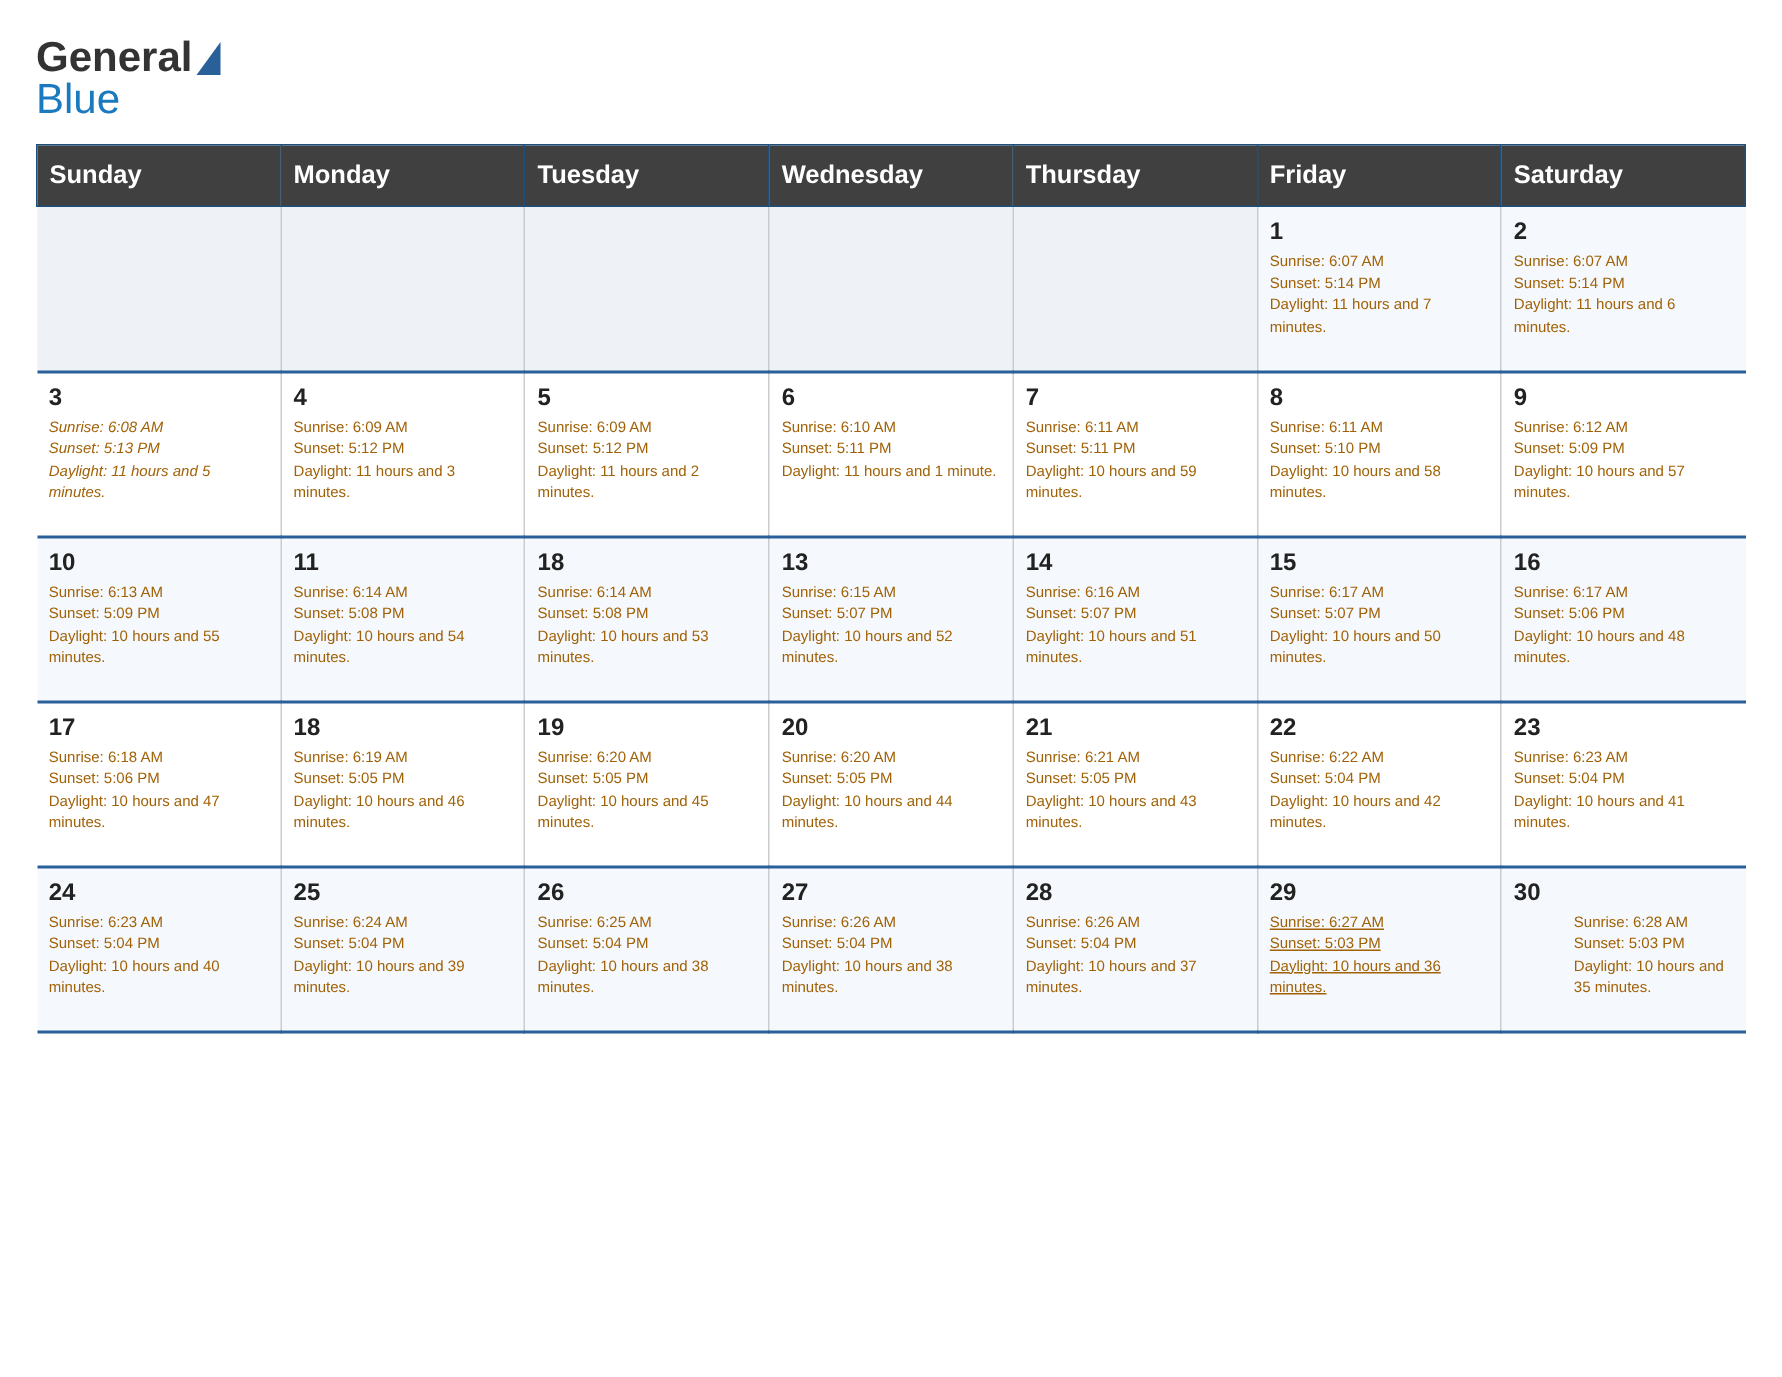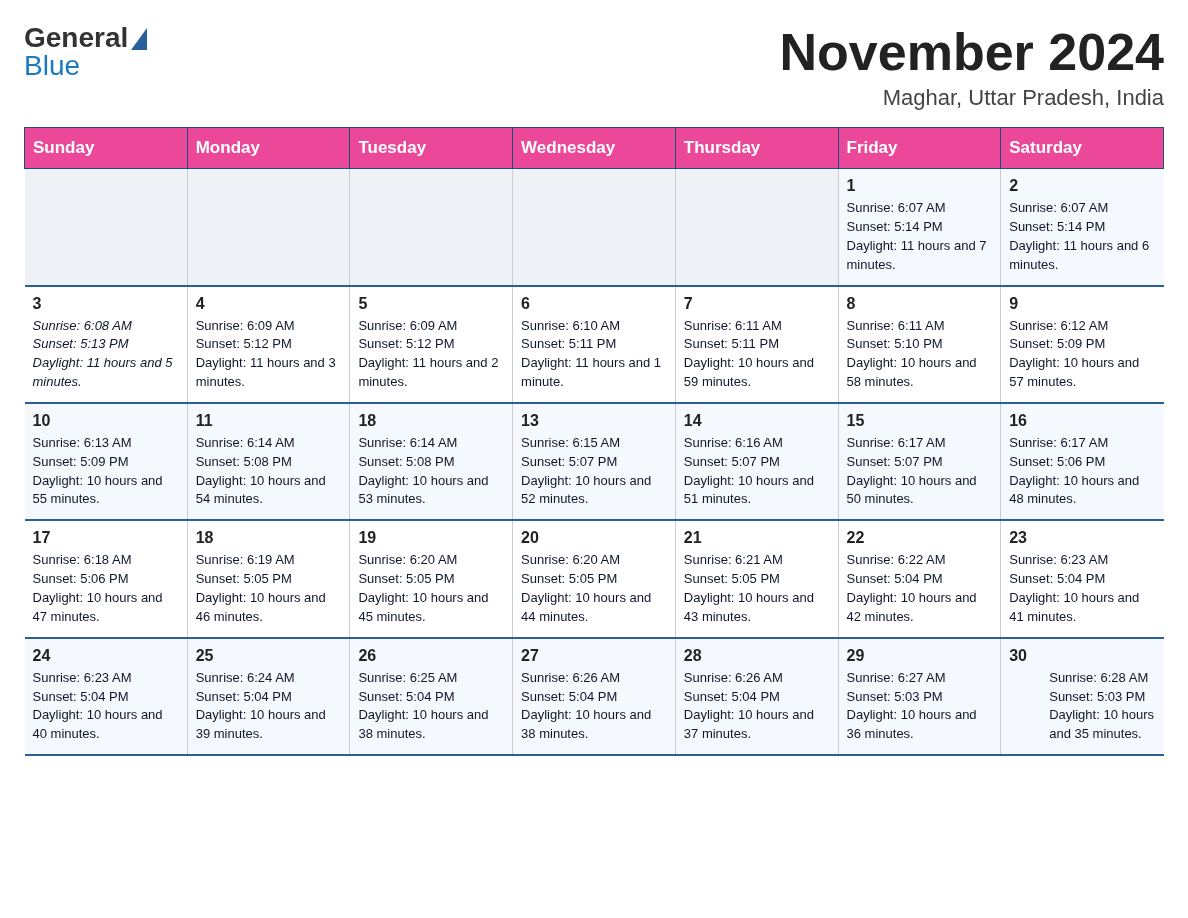--- a/index.html
+++ b/index.html
@@ -49,21 +49,21 @@
     .location-title {
       font-size: 22px;
       color: #444;
       margin-top: 4px;
     }
     table {
       width: 100%;
       border-collapse: collapse;
     }
     thead tr {
-      background-color: #ec4899;
+      background-color: #404040;
     }
     thead th {
       color: #fff;
       font-size: 17px;
       font-weight: bold;
       padding: 10px 8px;
       text-align: left;
       border: 1px solid #1e4e7a;
     }
     tbody tr {
@@ -83,22 +83,22 @@
       border-right: none;
     }
     .day-num {
       font-size: 16px;
       font-weight: bold;
       color: #222;
       display: block;
       margin-bottom: 4px;
     }
     .cell-text {
-      font-size: 13px;
-      color: #0f172a;
+      font-size: 10px;
+      color: #a16207;
       line-height: 1.45;
     }
     tbody tr:nth-child(odd) {
       background: #f5f8fc;
     }
     tbody tr:nth-child(even) {
       background: #ffffff;
     }
     .empty-cell {
       background: #eef1f5;
@@ -107,24 +107,20 @@
 </head>
 <body>
 
 <div class="header">
   <div class="logo">
     <div style="display:flex; align-items:center; gap:0;">
       <span class="logo-general">General</span>
       <span style="display:inline-block; width:0; height:0; border-left:16px solid transparent; border-bottom:22px solid #2a6099; margin-left:3px; margin-top:2px;"></span>
     </div>
     <span class="logo-blue">Blue</span>
-  </div>
-  <div class="title-block">
-    <div class="month-title">November 2024</div>
-    <div class="location-title">Maghar, Uttar Pradesh, India</div>
   </div>
 </div>
 
 <table>
   <thead>
     <tr>
     <th>Sunday</th>
         <th>Monday</th>
         <th>Tuesday</th>
         <th>Wednesday</th>
@@ -311,21 +307,21 @@
 Daylight: 10 hours and 38 minutes.</div>
         </td>
         <td>
           <span class="day-num">28</span>
           <div class="cell-text" style="white-space: pre-line;">Sunrise: 6:26 AM
 Sunset: 5:04 PM
 Daylight: 10 hours and 37 minutes.</div>
         </td>
         <td>
           <span class="day-num">29</span>
-          <div class="cell-text" style="white-space: pre-line;">Sunrise: 6:27 AM
+          <div class="cell-text" style="white-space: pre-line; text-decoration: underline;">Sunrise: 6:27 AM
 Sunset: 5:03 PM
 Daylight: 10 hours and 36 minutes.</div>
         </td>
         <td>
           <span class="day-num">30</span>
           <div class="cell-text" style="white-space: pre-line; margin-left: 40px;">Sunrise: 6:28 AM
 Sunset: 5:03 PM
 Daylight: 10 hours and 35 minutes.</div>
         </td>
       </tr>

